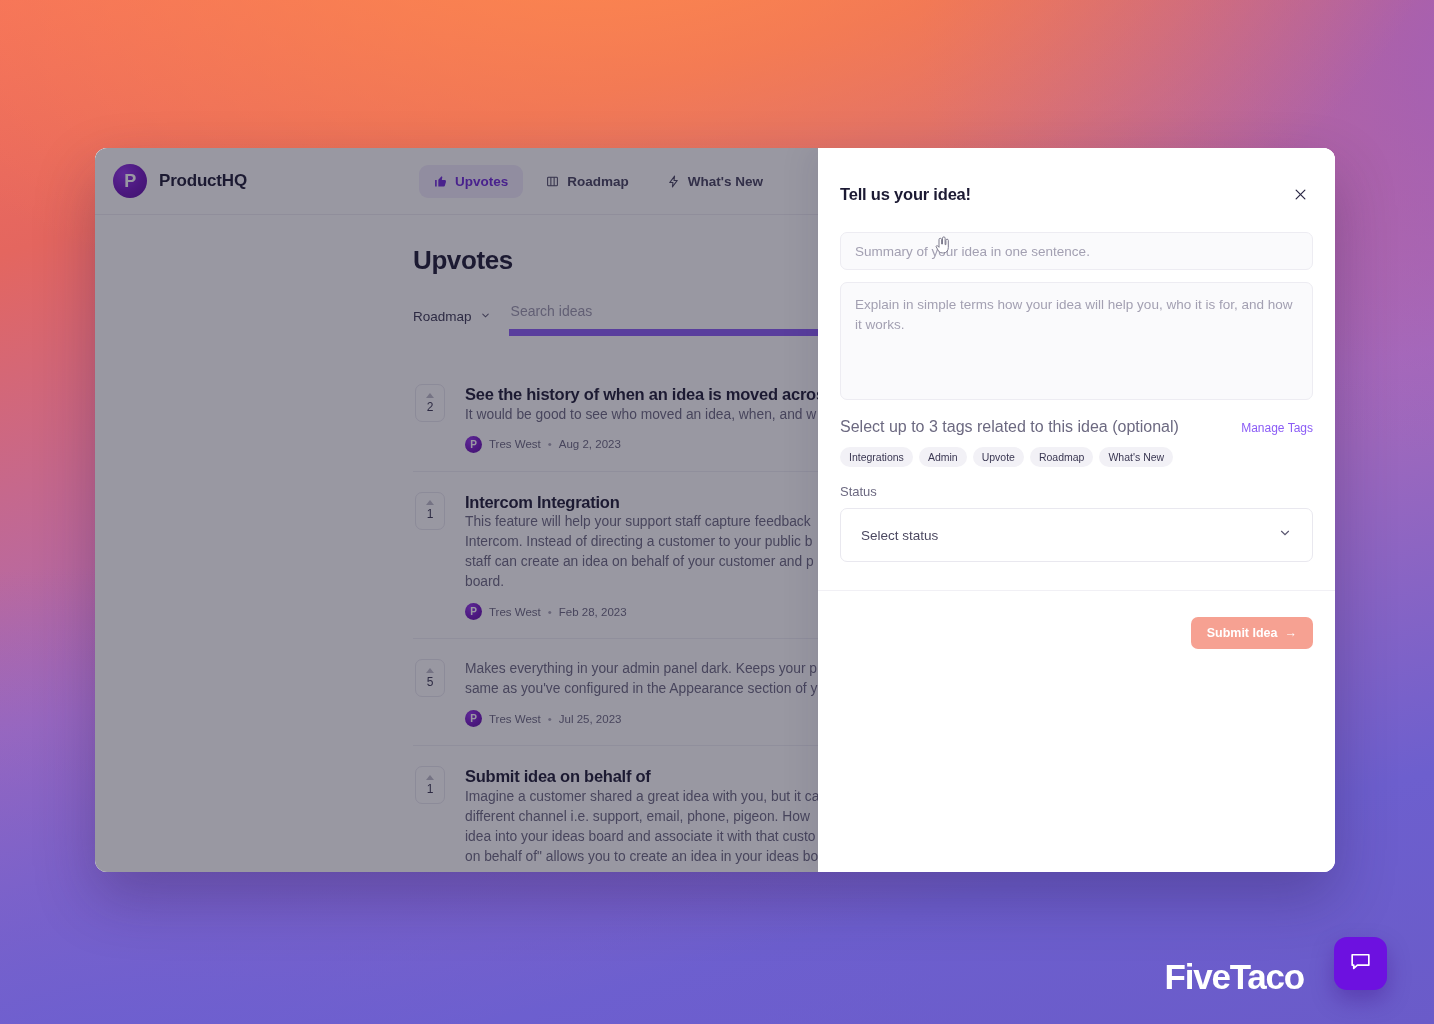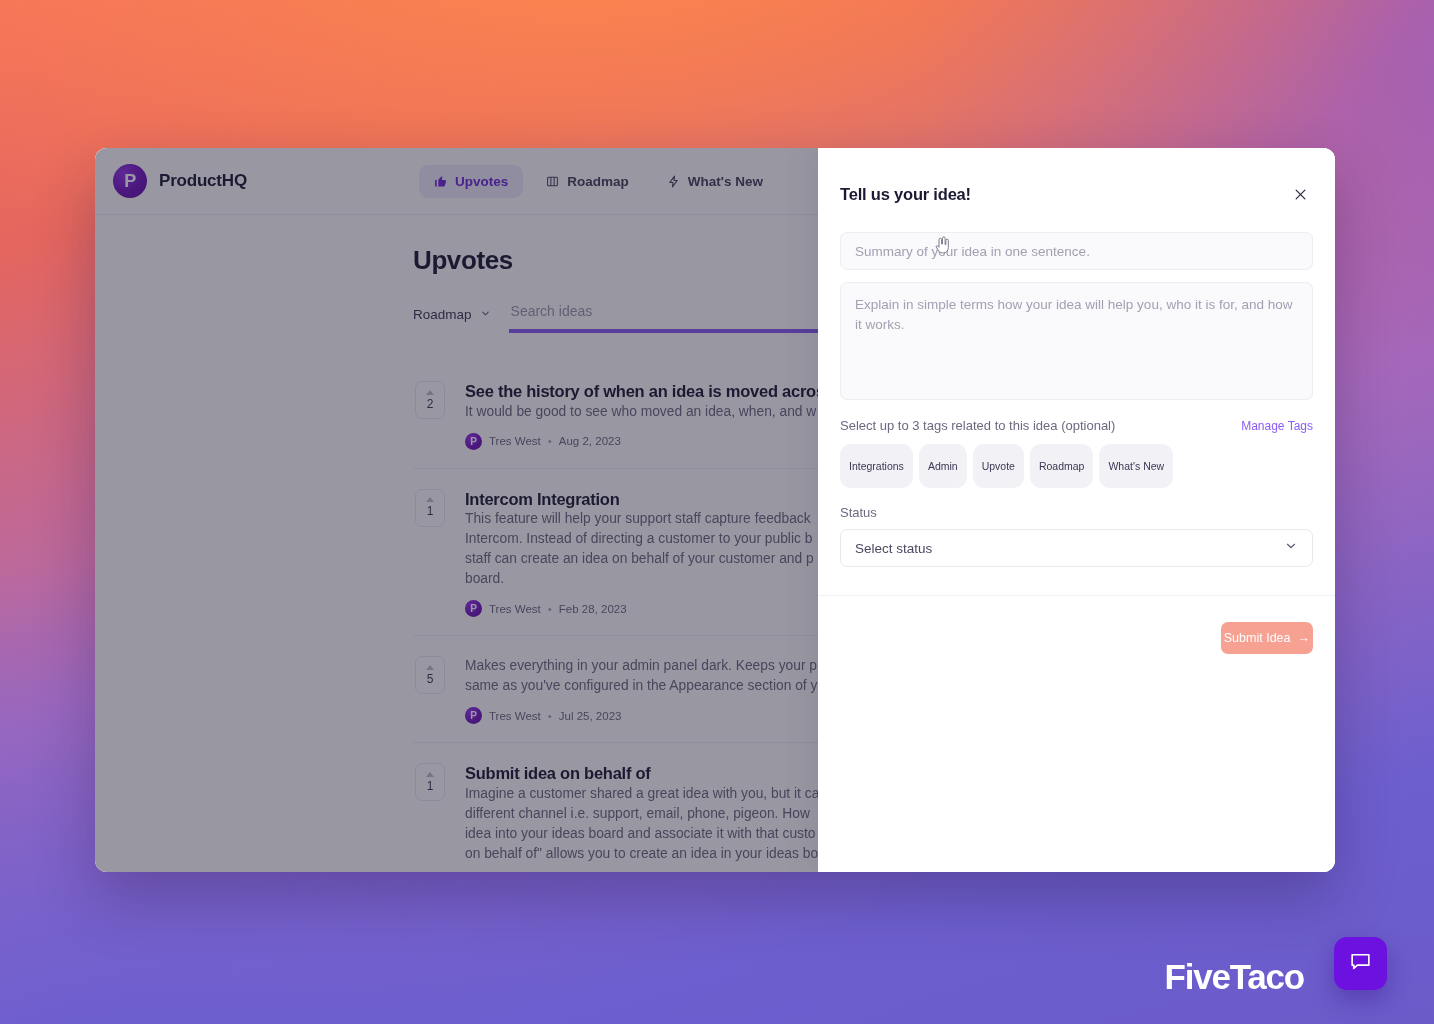--- a/index.html
+++ b/index.html
@@ -111,21 +111,21 @@
     display: flex; align-items: center; gap: 18px;
   }
   #sort-select {
     display: flex; align-items: center; gap: 8px;
     font-size: 13.5px; color: #3B3853; font-weight: 500;
     cursor: pointer;
   }
   #search-wrap {
     position: relative;
     width: 470px;
-    border-bottom: 4px solid #8b5cf6;
+    border-bottom: 7px solid #8b5cf6;
     padding: 6px 2px 9px 2px;
   }
   #search-input {
     border: 0; outline: 0; width: 100%;
     font-family: "Liberation Sans", sans-serif;
     font-size: 14px; color: #3B3853;
     background: transparent;
   }
   #search-input::placeholder { color: #9B98AC; }
 
@@ -251,69 +251,69 @@
     width: 100%; height: 100%;
     font-family: "Liberation Sans", sans-serif;
     font-size: 13.5px; color: #3B3853; line-height: 1.45;
   }
   .field-detail textarea::placeholder { color: #A3A0B2; }
 
   #tags-row {
     margin-top: 18px;
     display: flex; align-items: baseline; justify-content: space-between;
   }
-  #tags-hint { font-size: 13px; color: #6C6981; }
+  #tags-hint { font-size: 16px; color: #6C6981; }
   #manage-tags { font-size: 12px; color: #8B5CF6; cursor: pointer; }
 
   #tag-pills {
     margin-top: 11px;
     display: flex; flex-wrap: wrap; gap: 6px;
   }
   .tag-pill {
     background: #F2F1F6;
     color: #3B3853;
     font-size: 10.5px;
     font-weight: 500;
-    padding: 16px 9px;
+    padding: 4px 9px;
     border-radius: 11px;
     cursor: pointer;
     white-space: nowrap;
   }
 
   #status-label {
     margin-top: 17px;
     font-size: 13px; color: #6C6981;
   }
   #status-select {
     margin-top: 9px;
-    height: 38px;
+    height: 54px;
     border: 1px solid #E9E8EF;
     border-radius: 7px;
     background: #fff;
     display: flex; align-items: center; justify-content: space-between;
-    padding: 0 14px;
+    padding: 0 20px;
     cursor: pointer;
   }
   #status-value { font-size: 13.5px; color: #4B4860; }
 
   #modal-footer {
     margin-top: 28px;
     border-top: 1px solid #F1F0F5;
     padding: 26px 22px 0 22px;
     display: flex; justify-content: flex-end;
   }
   #submit-idea {
     background: #F6A192;
     color: #fff;
     border: 0;
     border-radius: 7px;
-    padding: 9px 3px;
+    padding: 9px 16px;
     font-family: "Liberation Sans", sans-serif;
     font-size: 12.5px;
-    font-weight: 400;
+    font-weight: 700;
     cursor: pointer;
     display: flex; align-items: flex-end; gap: 7px;
   }
 
   
   #chat-widget {
     position: absolute;
     right: 47px; bottom: 34px;
     width: 53px; height: 53px;
     border-radius: 13px;

